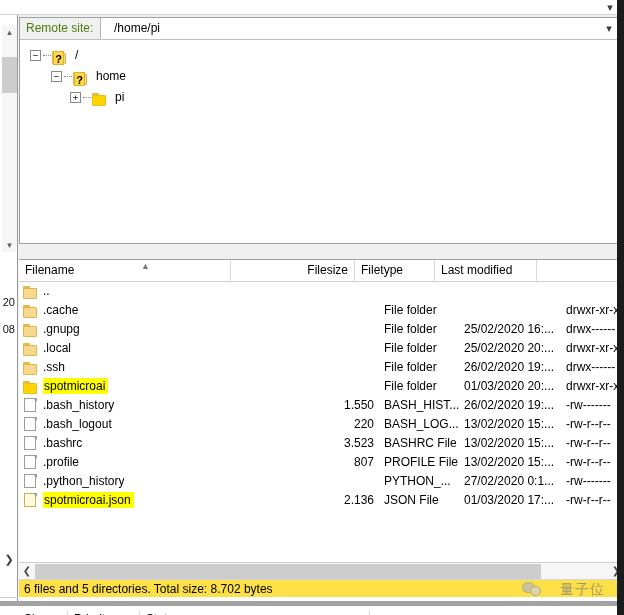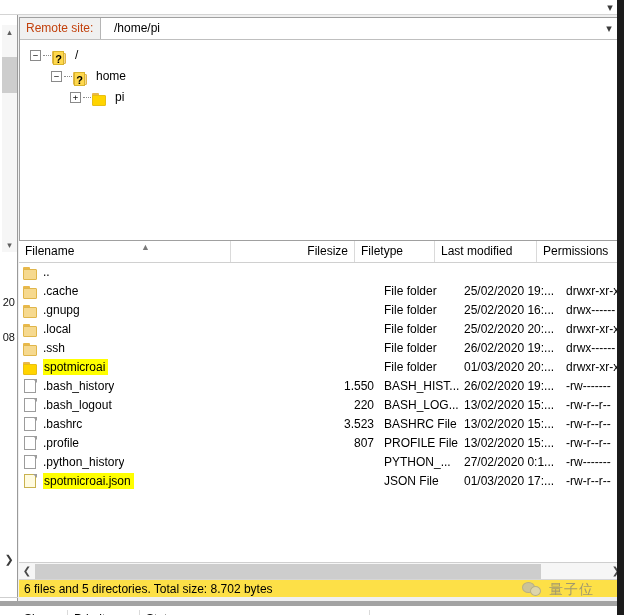--- a/index.html
+++ b/index.html
@@ -57,21 +57,21 @@
     position: absolute; left: 19px; top: 17px; width: 605px; height: 227px;
     background: #ffffff; border: 1px solid #a0a0a0; border-right: none;
   }
   .sitebar {
     position: absolute; left: 0; top: 0; width: 100%; height: 22px;
     border-bottom: 1px solid #bfbfbf; background: #ffffff;
   }
   .sitebar .lbl {
     position: absolute; left: 0; top: 0; height: 21px; line-height: 21px;
     padding: 0 7px 0 6px; background: #f0f0f0; border-right: 1px solid #b5b5b5;
-    font-size: 12px; color: #c2410c;
+    font-size: 12px; color: #4d7c0f;
   }
   .sitebar .val {
     position: absolute; left: 94px; top: 0; height: 21px; line-height: 21px;
     font-size: 12px; color: #000;
   }
   .sitebar .chev {
     position: absolute; right: 8px; top: 3px; width: 14px; height: 15px;
     text-align: center; line-height: 15px; font-size: 11px; color: #3a3a3a;
   }
   .tree { position: absolute; left: 0; top: 23px; width: 100%; bottom: 0; padding-top: 4px; }
@@ -100,21 +100,21 @@
   .ficon.bright .body { background: #ffd400; border-color: #e8bf13; }
   .ficon .q {
     position: absolute; left: 1px; top: 0px; width: 11px; height: 14px;
     background: #ffd84d; color: #000; font-weight: bold; font-size: 11px;
     line-height: 14px; text-align: center; border: 1px solid #d8b32c;
   }
   .tnode .lab { position: absolute; font-size: 12px; color: #000; }
 
   
   .listpane {
-    position: absolute; left: 19px; top: 240px; width: 605px; height: 348px;
+    position: absolute; left: 19px; top: 259px; width: 605px; height: 348px;
     background: #ffffff; border-top: 1px solid #a0a0a0;
   }
   .lhead {
     position: absolute; left: 0; top: 0; width: 100%; height: 22px;
     background: #ffffff; border-bottom: 1px solid #d0d0d0;
   }
   .lhead .hc {
     position: absolute; top: 0; height: 21px; line-height: 21px;
     font-size: 12px; color: #000; border-right: 1px solid #dadada;
     padding: 0 6px; overflow: hidden; white-space: nowrap;
@@ -157,21 +157,21 @@
   }
   .hscroll .ar.l { left: 0; } .hscroll .ar.r { right: 0; }
   .hscroll .thumb { position: absolute; left: 16px; top: 1px; width: 506px; height: 15px; background: #cdcdcd; }
   .status {
     position: absolute; left: 19px; bottom: 18px; width: 605px; height: 18px;
     background: #fde047; border-top: 1px solid #d6d6d6;
     font-size: 12px; line-height: 18px; padding-left: 5px; color: #000;
   }
   .wm {
     position: absolute; right: 6px; top: -1px; width: 96px; height: 20px;
-    display: flex; align-items: center; gap: 5px; opacity: .72;
+    display: flex; align-items: center; gap: 16px; opacity: .72;
   }
   .wm .chat { position: relative; width: 22px; height: 15px; }
   .wm .b1, .wm .b2 {
     position: absolute; border-radius: 50%; background: #b9b9b9;
     border: 1px solid #9d9d9d;
   }
   .wm .b1 { left: 0; top: 0; width: 13px; height: 11px; }
   .wm .b2 { left: 8px; top: 4px; width: 11px; height: 10px; background: #d2d2d2; }
   .wm .cn { font-size: 14px; color: #7d7d7d; font-family: "DejaVu Sans", sans-serif; letter-spacing: 1px; }
 
@@ -199,21 +199,21 @@
     <div class="sep"></div>
   </div>
 
   <div class="leftedge">
     <div class="lsb">
       <div class="arrow up">▴</div>
       <div class="thumb"></div>
       <div class="arrow dn">▾</div>
     </div>
     <div class="cut" style="top:281px">20</div>
-    <div class="cut" style="top:316px">08</div>
+    <div class="cut" style="top:308px">08</div>
     <div class="botarrow">❯</div>
     <div class="botline"></div>
   </div>
 
   <div class="treepane">
 
     <div class="sitebar">
       <div class="lbl">Remote site:</div>
       <div class="val">/home/pi</div>
       <div class="chev">▾</div>
@@ -258,40 +258,38 @@
   </div>
 
   <div class="listpane">
 
     <div class="lhead">
       <div class="hc" style="left:0;width:212px">Filename</div>
       <div class="sortarrow">▲</div>
       <div class="hc r" style="left:212px;width:124px">Filesize</div>
       <div class="hc" style="left:336px;width:80px">Filetype</div>
       <div class="hc" style="left:416px;width:102px">Last modified</div>
-      <div class="hc" style="left:518px;width:87px;border-right:none">Permissions</div>
     </div>
 
     <div class="rows">
 
       <div class="frow">
         <span class="ic"><span class="ficon"><span class="tab"></span><span class="body"></span></span></span>
         <div class="c nm"><span>..</span></div>
         <div class="c r fsz"></div>
         <div class="c fty"></div>
         <div class="c flm"></div>
         <div class="c fpm"></div>
       </div>
 
       <div class="frow">
         <span class="ic"><span class="ficon"><span class="tab"></span><span class="body"></span></span></span>
         <div class="c nm"><span>.cache</span></div>
         <div class="c r fsz"></div>
         <div class="c fty">File folder</div>
-        <div class="c flm">25/02/2020 19:...</div>
         <div class="c fpm">drwxr-xr-x</div>
       </div>
 
       <div class="frow">
         <span class="ic"><span class="ficon"><span class="tab"></span><span class="body"></span></span></span>
         <div class="c nm"><span>.gnupg</span></div>
         <div class="c r fsz"></div>
         <div class="c fty">File folder</div>
         <div class="c flm">25/02/2020 16:...</div>
         <div class="c fpm">drwx------</div>
@@ -394,20 +392,21 @@
       </div>
 
       <div class="frow">
         <span class="ic">
             <span class="dicon j">
               <span class="pg"></span>
               <span class="fold"></span>
             </span>
           </span>
         <div class="c nm"><span class="hl">spotmicroai.json</span></div>
+        <div class="c r fsz">2.136</div>
         <div class="c fty">JSON File</div>
         <div class="c flm">01/03/2020 17:...</div>
         <div class="c fpm">-rw-r--r--</div>
       </div>
 
     </div>
   </div>
 
   <div class="hscroll">
     <div class="ar l">❮</div>

